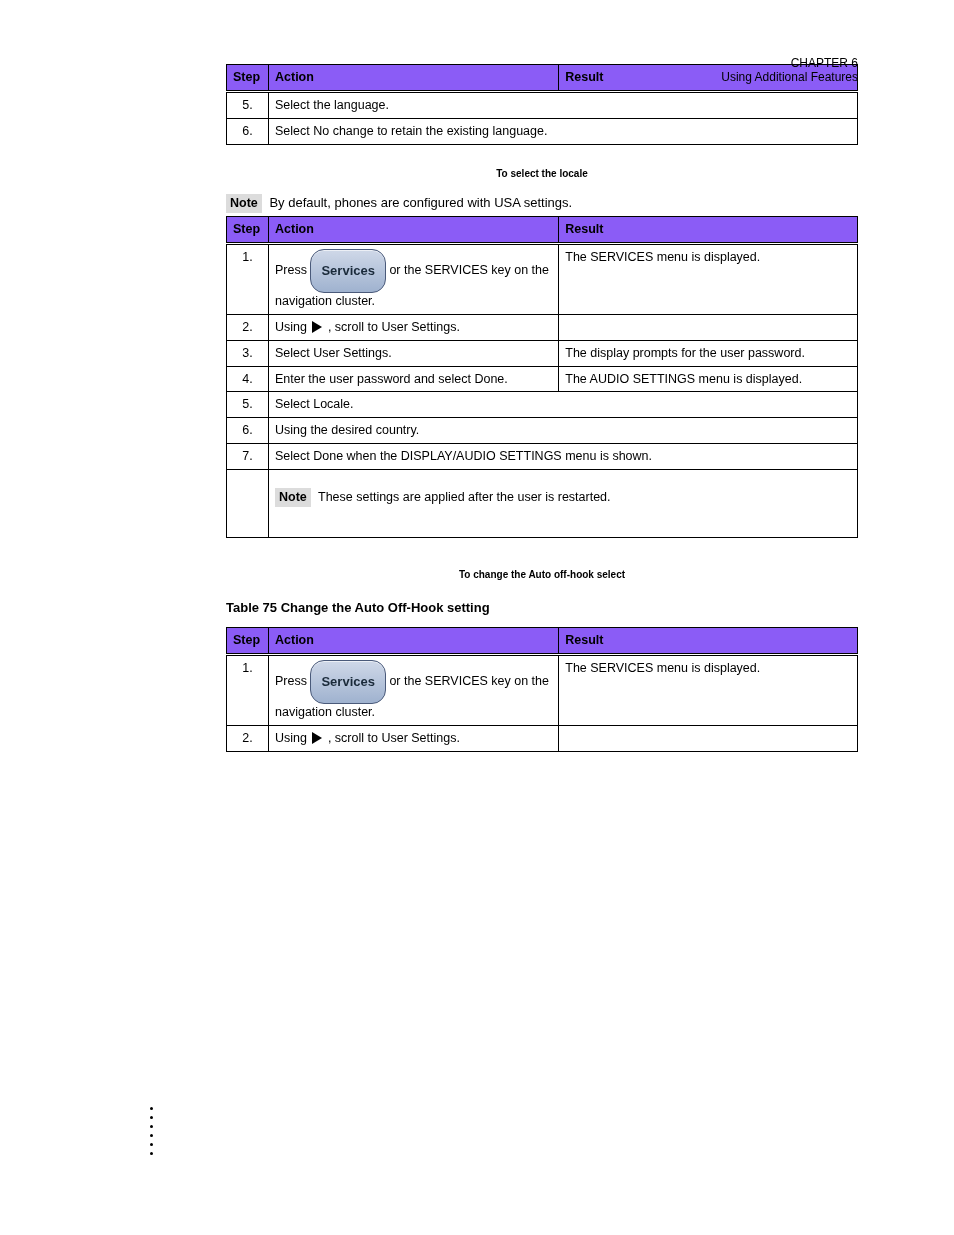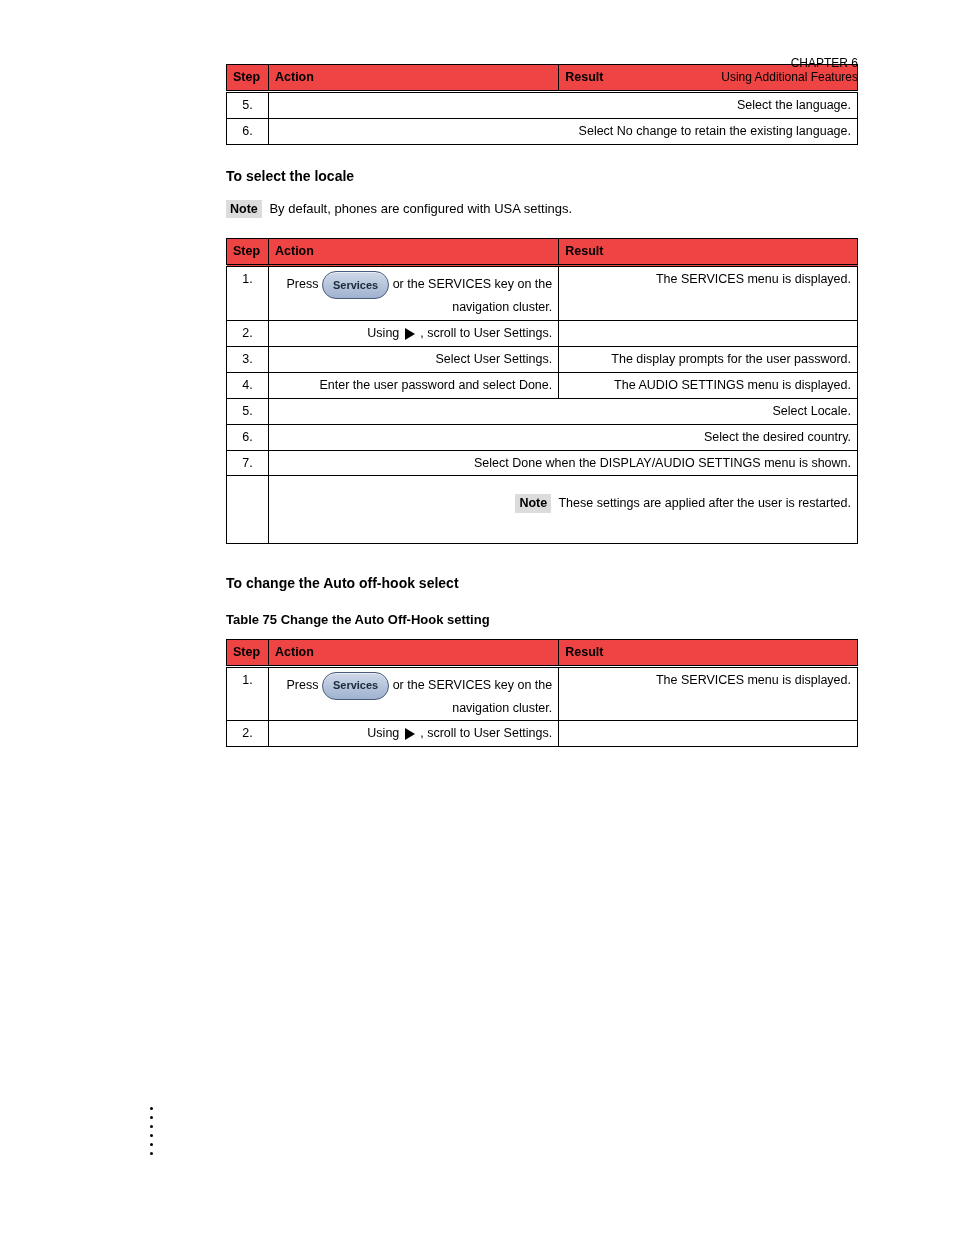--- a/index.html
+++ b/index.html
@@ -34,66 +34,66 @@
     width: 100%;
     border-collapse: collapse;
     table-layout: fixed;
     margin-bottom: 16px;
   }
   .tbl th, .tbl td {
     border: 1px solid #000;
     padding: 4px 6px;
     font-size: 12.5px;
     vertical-align: top;
-    text-align: right;
+    text-align: left;
   }
   
   .tbl thead th { border-bottom: 1px solid #000; }
   .tbl tbody tr:first-child td,
   .tbl tbody tr:first-child th { border-top: 3px double #000; }
 
   .tbl thead th {
-    background: #ef4444;
+    background: #8b5cf6;
     font-weight: bold;
     text-align: left;
   }
   .col-step { width: 42px; text-align: center; }
   .tbl td.step { text-align: center; }
   .highlight-row td { background: #d6f5f5; }
 
   .para { margin: 18px 0 10px 0; }
-  .caption-pair { margin-top: 22px; font-weight: bold; font-size: 14px; }
+  .caption-pair { margin-top: 22px; font-weight: bold; font-size: 10px; text-align: center; }
 
   .note-row td,
   .note-inline-cell {
     
   }
   .note-pill {
     display: inline-block;
     background: #dcdcdc;
     padding: 1px 4px;
     font-weight: bold;
     font-size: 12.5px;
     margin-right: 4px;
   }
   .note-block {
-    margin: 14px 0 20px 0;
+    margin: 14px 0 3px 0;
   }
 
   .pill-button {
     display: inline-flex;
     align-items: center;
     justify-content: center;
     border: 1px solid #4a5a7a;
     background: linear-gradient(#cfd8e8, #9fb2cf);
     color: #1a2a3a;
     border-radius: 14px;
-    font-size: 11px;
+    font-size: 13px;
     font-weight: bold;
-    padding: 4px 10px;
+    padding: 12px 10px;
     height: 18px;
     box-shadow: inset 0 1px 0 rgba(255,255,255,.6);
     vertical-align: middle;
   }
 
   .nav-tri {
     display: inline-block;
     vertical-align: middle;
   }
   .nav-tri svg { display: block; }
@@ -203,21 +203,21 @@
           <td class="step">4.</td>
           <td>Enter the user password and select Done.</td>
           <td>The AUDIO SETTINGS menu is displayed.</td>
         </tr>
         <tr>
           <td class="step">5.</td>
           <td colspan="2" class="span-all">Select Locale.</td>
         </tr>
         <tr>
           <td class="step">6.</td>
-          <td colspan="2" class="span-all">Select the desired country.</td>
+          <td colspan="2" class="span-all">Using the desired country.</td>
         </tr>
         <tr>
           <td class="step">7.</td>
           <td colspan="2" class="span-all">Select Done when the DISPLAY/AUDIO SETTINGS menu is shown.</td>
         </tr>
         <tr>
           <td class="step"></td>
           <td colspan="2" class="note-inline-cell">
             <div style="height:14px"></div>
             <span class="note-pill">Note</span>

